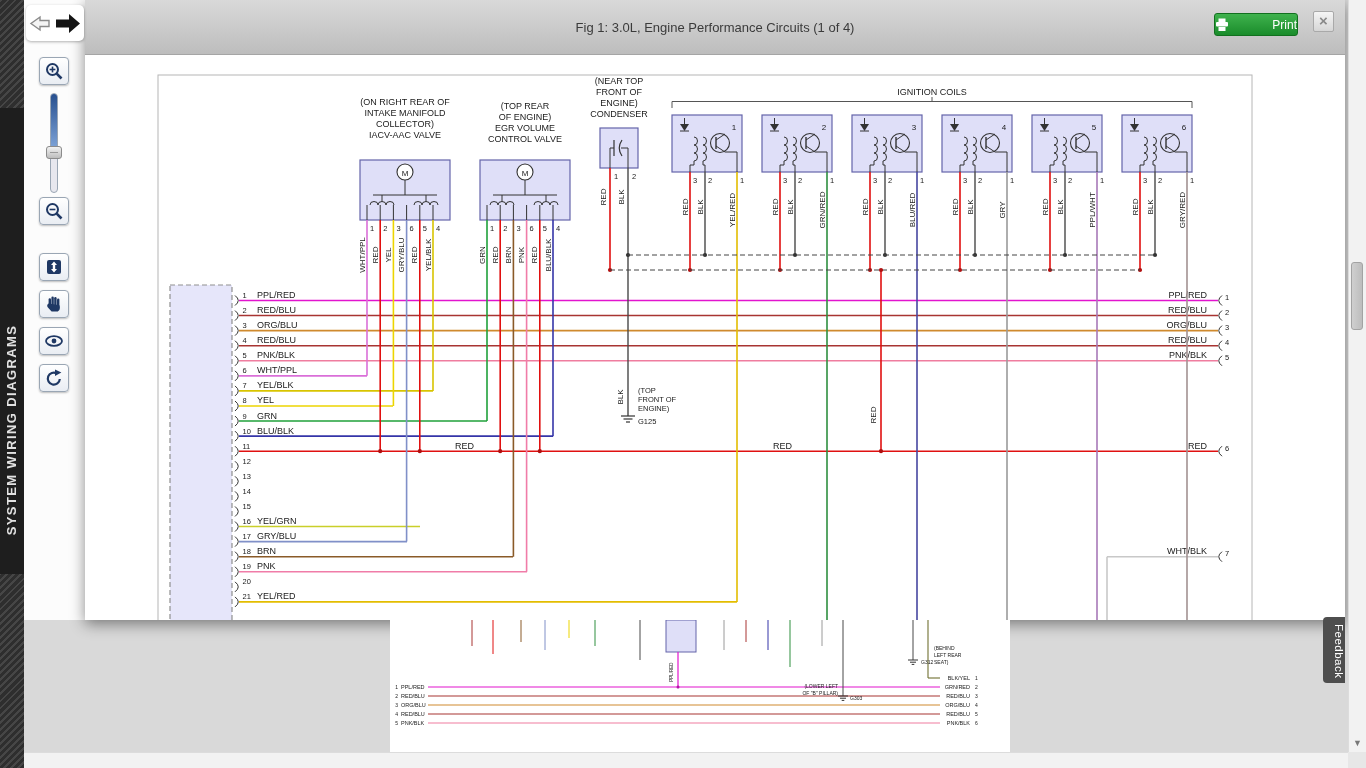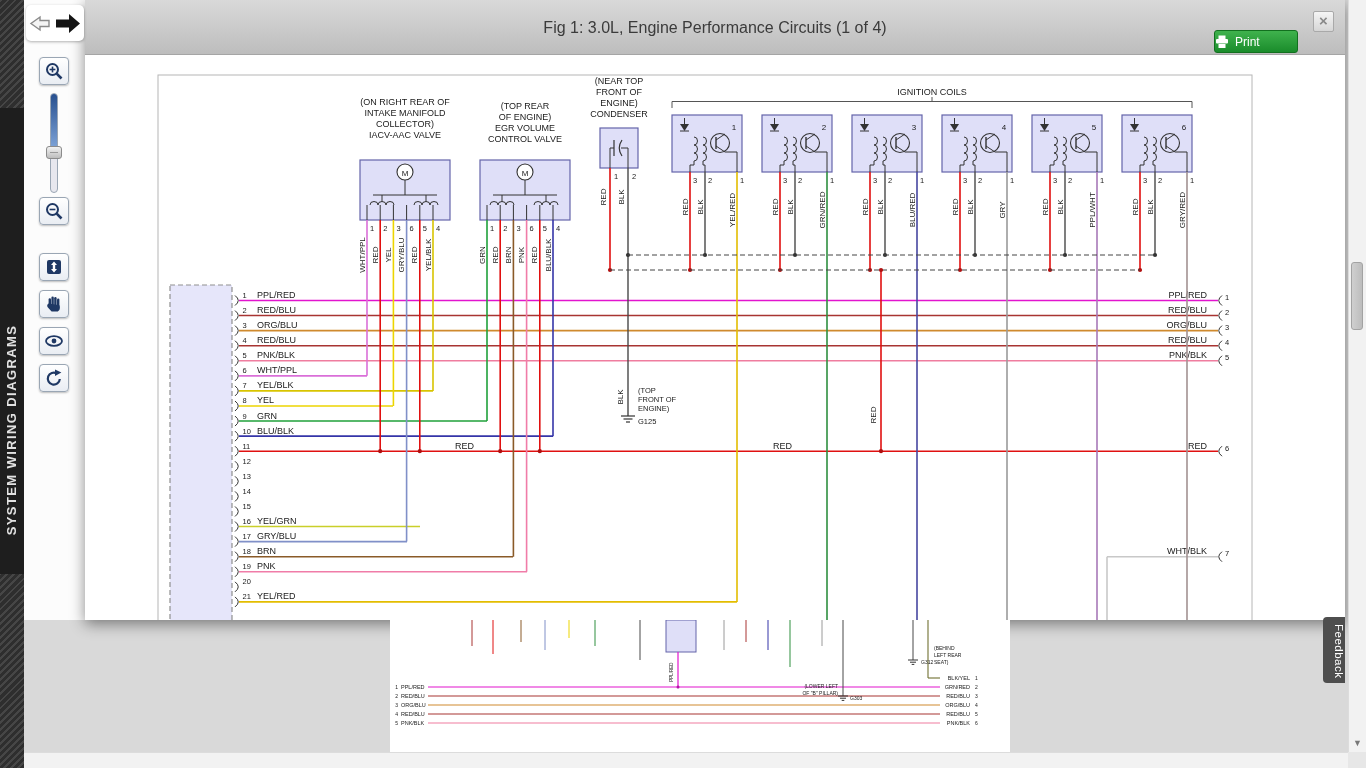--- a/index.html
+++ b/index.html
@@ -5,22 +5,22 @@
 *{box-sizing:border-box}
 html,body{margin:0;padding:0}
 body{width:1366px;height:768px;overflow:hidden;position:relative;background:#d9d9d9;font-family:"Liberation Sans",sans-serif}
 svg text{font-family:"Liberation Sans",sans-serif}
 .rail{position:absolute;left:0;top:0;width:24px;height:768px;background:repeating-linear-gradient(135deg,#464646 0 2px,#2e2e2e 2px 5px)}
 .rail-core{position:absolute;left:0;top:108px;width:24px;height:466px;background:#1e1e1e}
 .rail-text{position:absolute;left:-1px;top:566px;width:272px;height:26px;line-height:26px;transform:rotate(-90deg);transform-origin:0 0;color:#e2e2e2;font-size:13px;font-weight:bold;letter-spacing:1.4px;text-align:center;white-space:nowrap}
 .gutter{position:absolute;left:24px;top:0;width:61px;height:620px;background:#fcfcfc}
 .viewer{position:absolute;left:85px;top:0;width:1260px;height:620px;background:#fff;box-shadow:0 4px 14px rgba(0,0,0,.45)}
 .titlebar{position:absolute;left:0;top:0;width:1260px;height:55px;background:linear-gradient(#d9d9d9,#bdbdbd);border-bottom:1px solid #a5a5a5}
-.title{height:64px;line-height:55px;text-align:center;font-size:16px;color:#3b3b3b}
-.print-btn{position:absolute;right:47px;top:30px;width:84px;height:23px;background:linear-gradient(#3fb24d,#1a8c2b);border:1px solid #12701f;border-radius:3px;color:#fff;font-size:12px;display:flex;align-items:center;justify-content:flex-start;gap:6px;cursor:pointer}
+.title{height:64px;line-height:55px;text-align:center;font-size:13px;color:#3b3b3b}
+.print-btn{position:absolute;right:47px;top:13px;width:84px;height:23px;background:linear-gradient(#3fb24d,#1a8c2b);border:1px solid #12701f;border-radius:3px;color:#fff;font-size:12px;display:flex;align-items:center;justify-content:space-between;gap:6px;cursor:pointer}
 .close-btn{position:absolute;right:11px;top:11px;width:21px;height:21px;background:linear-gradient(#f5f5f5,#d6d6d6);border:1px solid #a9a9a9;border-radius:2px;color:#8a8a8a;font-size:15px;font-weight:bold;line-height:18px;text-align:center;cursor:pointer}
 .navpill{position:absolute;left:26px;top:5px;width:58px;height:36px;background:#fff;border-radius:5px;box-shadow:0 1px 3px rgba(0,0,0,.3);z-index:6}
 .tool-btn{position:absolute;left:39px;width:30px;height:28px;background:linear-gradient(#ffffff,#e9edf3);border:1px solid #9aa6b4;border-radius:4px;box-shadow:0 1px 2px rgba(0,0,0,.25);display:flex;align-items:center;justify-content:center;cursor:pointer;z-index:6}
 .slider{position:absolute;left:50px;top:93px;width:8px;height:100px;background:#e7e7ee;border:1px solid #9aa6b4;border-radius:4px;z-index:6}
 .slider-fill{position:absolute;left:0;top:0;width:6px;height:53px;background:linear-gradient(#274f8e,#7ba1d6);border-radius:4px 4px 0 0}
 .slider-handle{position:absolute;left:-5px;top:52px;width:16px;height:13px;background:linear-gradient(#f2f2f2,#bdbdbd);border:1px solid #8b8b8b;border-radius:3px}
 .slider-handle:after{content:"";position:absolute;left:3px;right:3px;top:5px;border-top:1px solid #999}
 .feedback{position:absolute;left:1323px;top:617px;width:22px;height:66px;background:#4e4e4e;border-radius:4px 0 0 4px;color:#fff;font-size:11.5px;writing-mode:vertical-rl;padding-top:7px;padding-left:4px;overflow:hidden;letter-spacing:.5px;cursor:pointer;z-index:7}
 .vscroll{position:absolute;left:1348px;top:0;width:18px;height:752px;background:#f2f2f2;border-left:1px solid #dcdcdc}
 .vthumb{position:absolute;left:2px;top:262px;width:12px;height:68px;background:linear-gradient(90deg,#cfcfcf,#bdbdbd);border:1px solid #a3a3a3;border-radius:3px}

